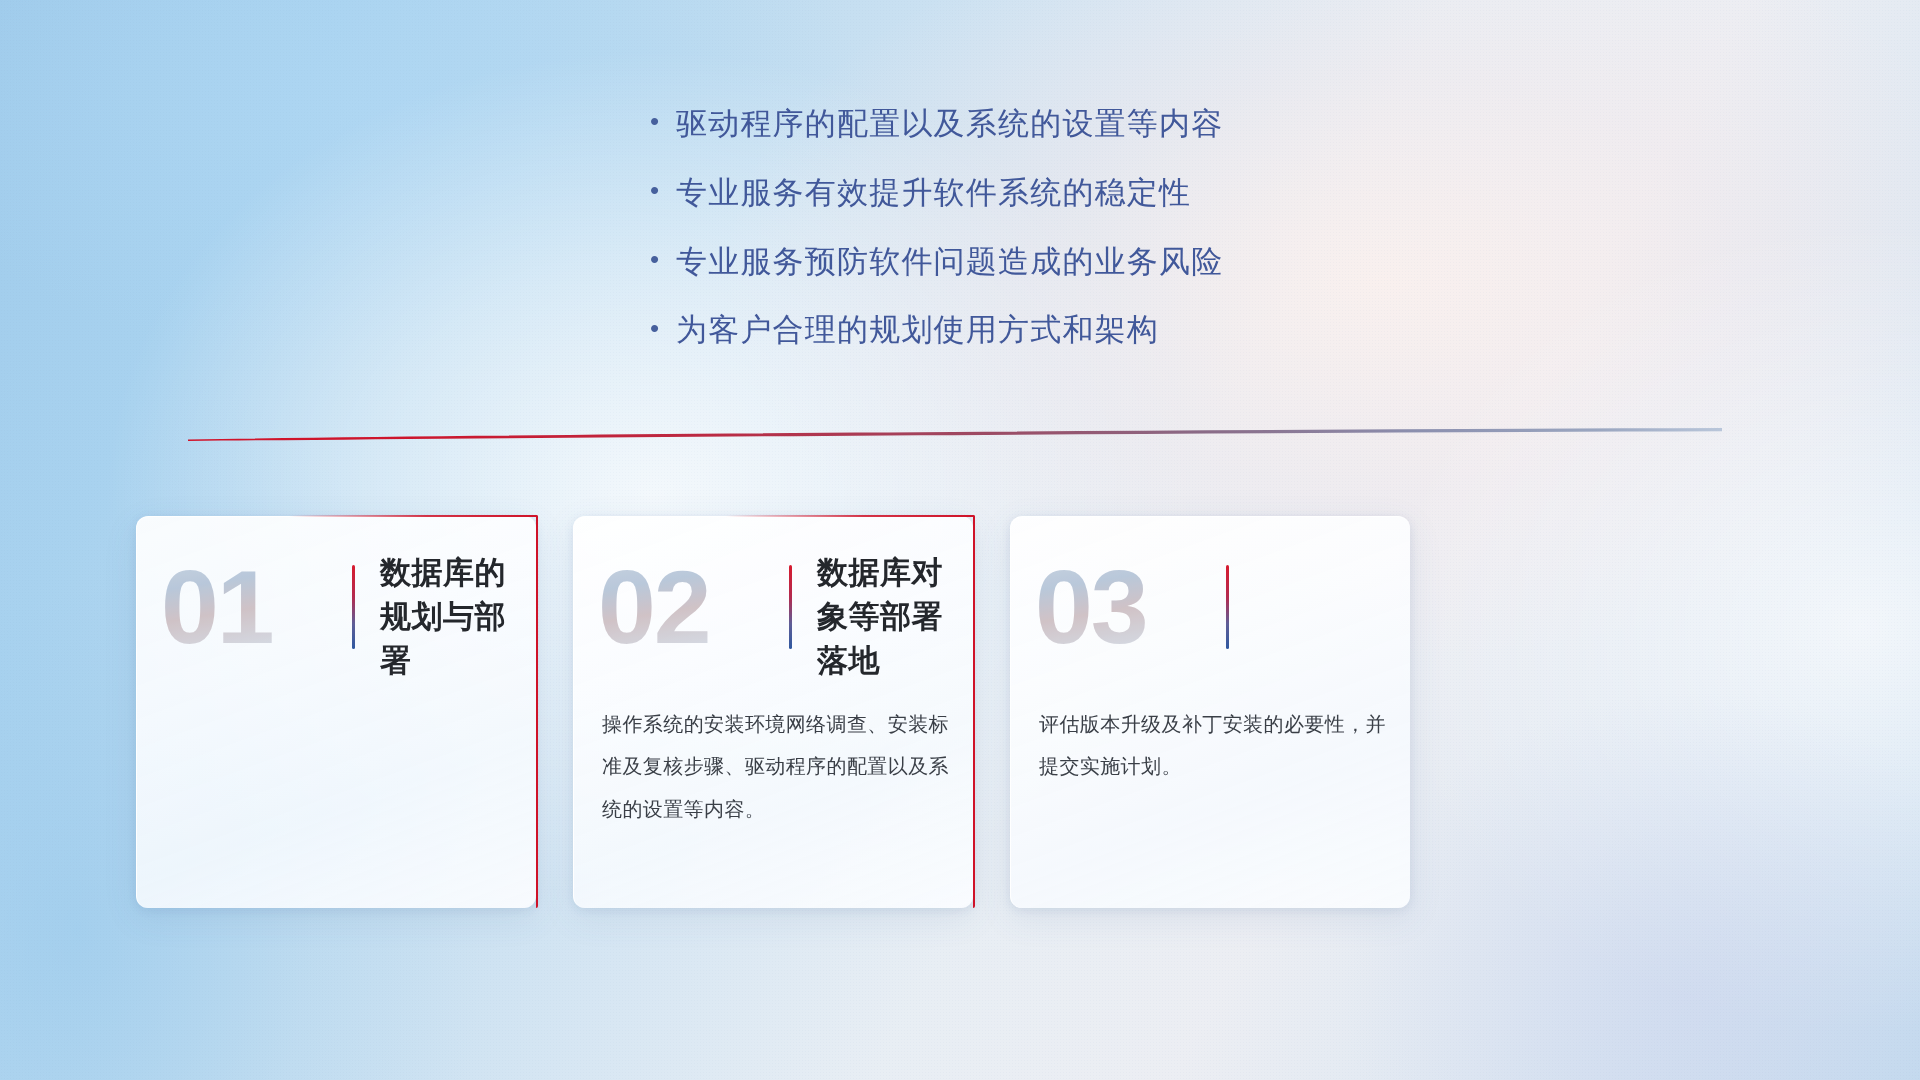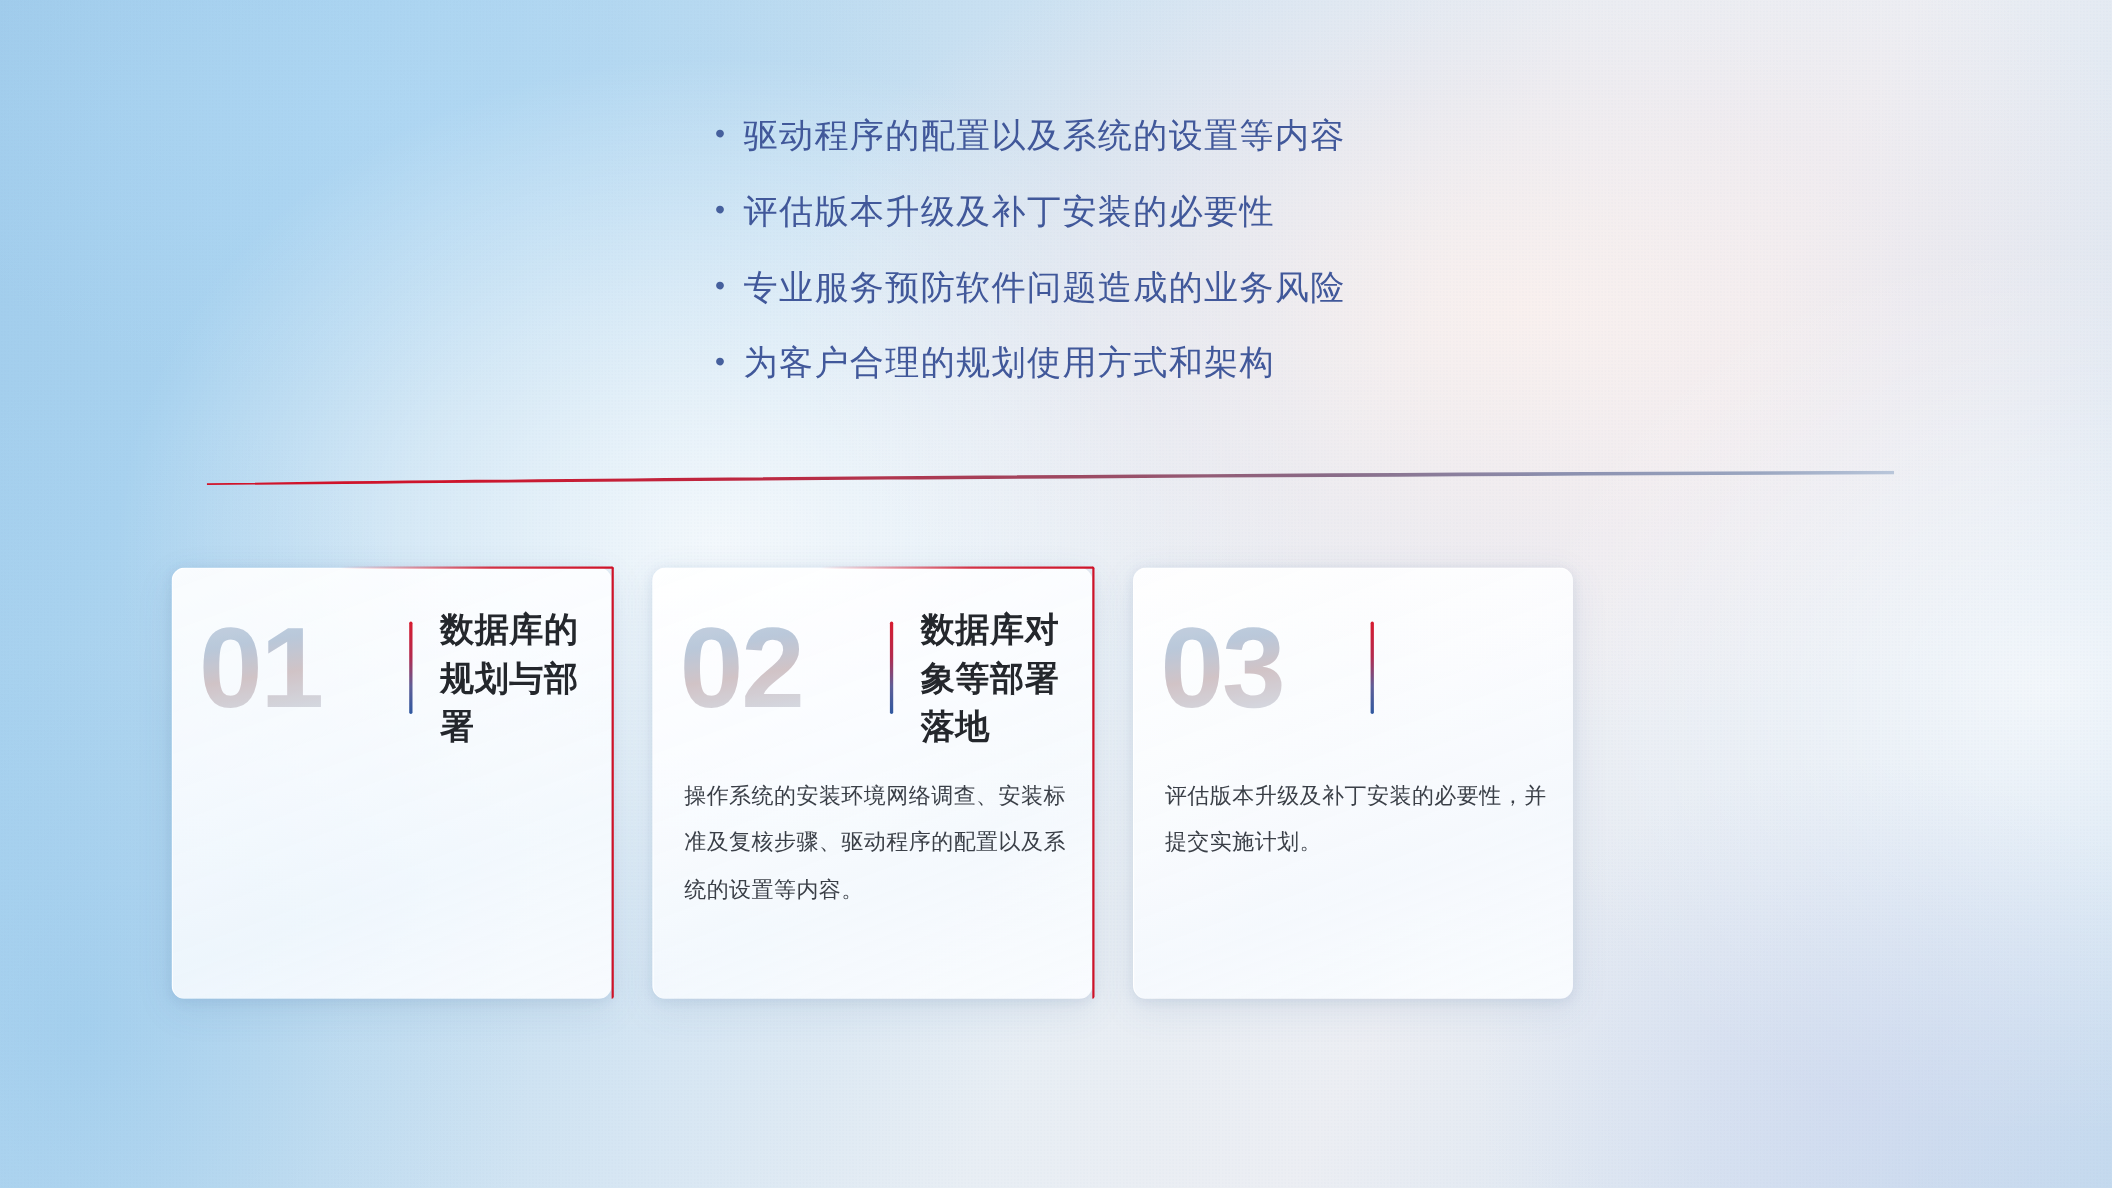--- a/index.html
+++ b/index.html
@@ -75,21 +75,21 @@
   }
 
   
   #divider {
     position:absolute; left:188px; top:428px; width:1534px; height:20px;
     pointer-events:none;
   }
 
   
   #cards {
-    position:absolute; left:156px; top:516px;
+    position:absolute; left:136px; top:516px;
     display:flex; gap:37px;
   }
   .card {
     position:relative; width:400px; height:392px;
     border-radius:12px;
     background:linear-gradient(160deg,
       rgba(255,255,255,.92) 0%,
       rgba(252,253,255,.90) 35%,
       rgba(246,250,254,.88) 68%,
       rgba(250,252,255,.93) 100%);
@@ -151,21 +151,21 @@
   <div class="bg-layer bg-glow-f"></div>
   <div class="bg-layer bg-noise"></div>
 
   <div id="bullets">
     <div class="bullet-row">
       <span class="bullet-dot">•</span>
       <span class="bullet-text">驱动程序的配置以及系统的设置等内容</span>
     </div>
     <div class="bullet-row">
       <span class="bullet-dot">•</span>
-      <span class="bullet-text">评估版本升级及补丁安装的必要性</span>
+      <span class="bullet-text">专业服务有效提升软件系统的稳定性</span>
     </div>
     <div class="bullet-row">
       <span class="bullet-dot">•</span>
       <span class="bullet-text">专业服务预防软件问题造成的业务风险</span>
     </div>
     <div class="bullet-row">
       <span class="bullet-dot">•</span>
       <span class="bullet-text">为客户合理的规划使用方式和架构</span>
     </div>
   </div>

